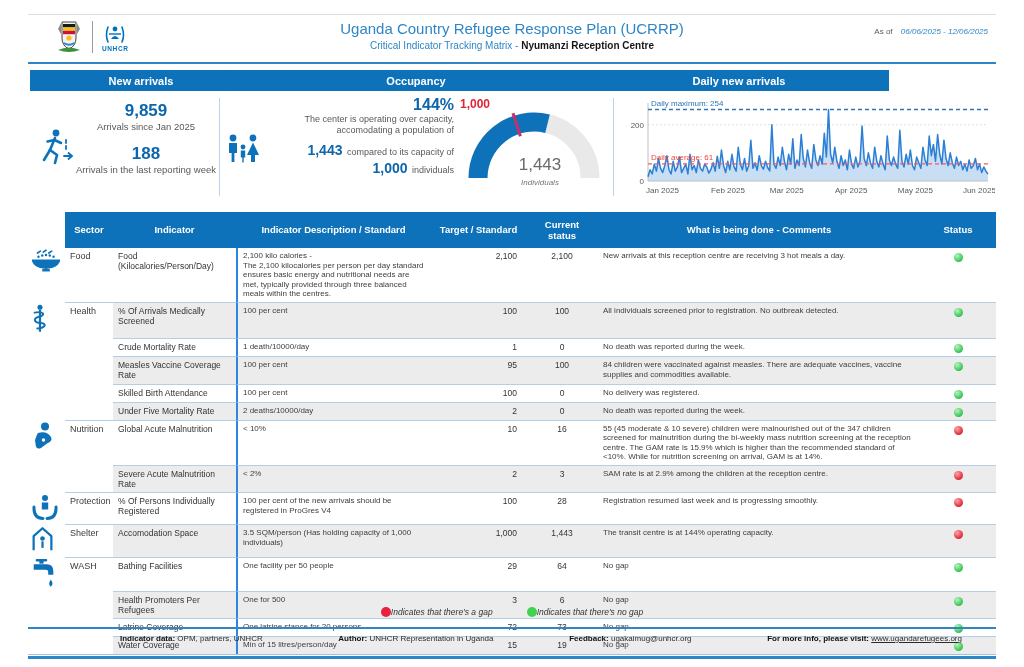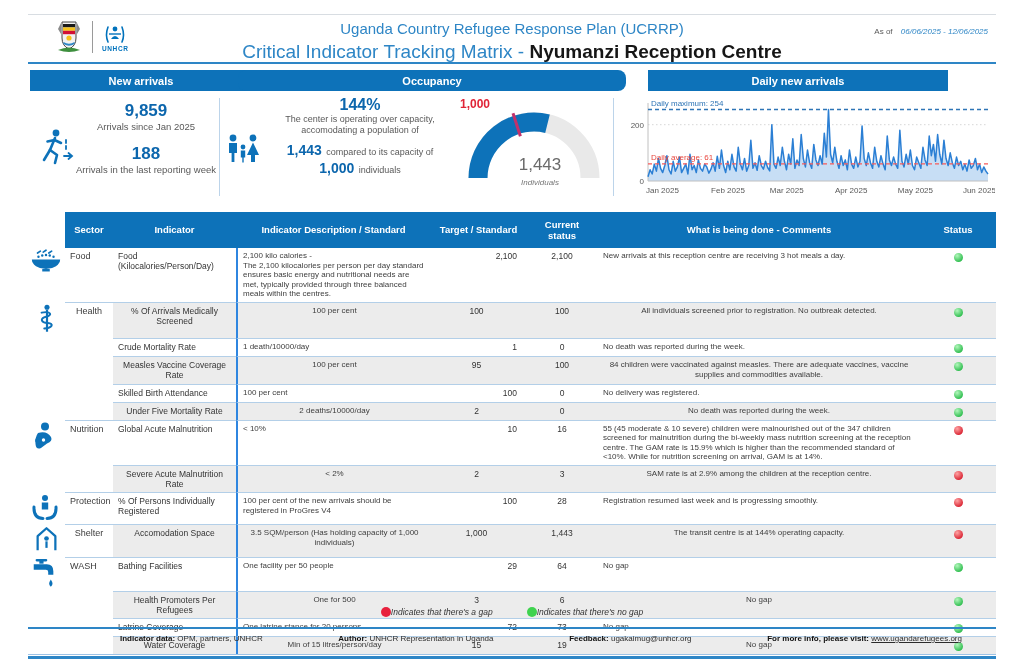--- a/index.html
+++ b/index.html
@@ -11,43 +11,43 @@
   .above-footer{top:627px;height:2px;background:#2e86c6;}
   .bottom-bar{top:656px;height:3px;background:#2e86c6;}
 
   
   .logos{position:absolute;left:55px;top:20px;display:flex;align-items:center;gap:9px;}
   .logo-sep{width:1px;height:32px;background:#9a9a9a;}
   .unhcr-wrap{display:flex;flex-direction:column;align-items:center;gap:1px;}
   .unhcr-text{font-size:6.5px;font-weight:bold;color:#0072bc;letter-spacing:.6px;}
   .titles{position:absolute;left:0;right:0;top:19px;text-align:center;}
   .title1{color:#2e86c6;font-size:15px;line-height:1.35;}
-  .title2{color:#2e86c6;font-size:19px;line-height:1.35;}
+  .title2{color:#2e86c6;font-size:10px;line-height:1.35;}
   .title2 b{color:#161616;}
   .asof{position:absolute;right:36px;top:27px;font-size:8px;color:#5a5a5a;}
   .asof .rng{color:#2e86c6;font-style:italic;margin-left:6px;}
 
   
   .pbar{position:absolute;top:70px;height:21px;background:#0d72b9;color:#fff;font-weight:bold;
         font-size:11px;display:flex;align-items:center;justify-content:center;}
-  .pbar1{left:30px;width:222px;} .pbar2{left:238px;width:388px;border-radius:8px;} .pbar3{left:648px;width:300px;}
+  .pbar1{left:30px;width:222px;} .pbar2{left:222px;width:388px;border-radius:8px;} .pbar3{left:589px;width:300px;}
   .vsep{position:absolute;top:98px;height:98px;width:1px;background:#bcd4ea;}
 
   
   .na{position:absolute;left:30px;top:96px;width:186px;height:104px;}
   .na .icon{position:absolute;left:6px;top:30px;}
   .na .vals{position:absolute;left:46px;right:0;top:4px;text-align:center;}
   .bignum{color:#0c66ad;font-weight:bold;font-size:17px;line-height:1.25;}
   .smallcap{color:#595959;font-size:9.5px;line-height:1.2;}
   .na .gap{height:10px;}
 
   
   .oc{position:absolute;left:222px;top:94px;width:232px;height:106px;}
   .oc .icon{position:absolute;left:2px;top:38px;}
-  .oc .vals{position:absolute;left:44px;right:0;top:2px;text-align:center;}
+  .oc .vals{position:absolute;left:44px;right:0;top:2px;text-align:right;}
   .oc .pct{color:#0c66ad;font-weight:bold;font-size:16px;}
   .oc .cap{color:#595959;font-size:9px;line-height:1.25;}
   .inlinenum{color:#0c66ad;font-weight:bold;font-size:14px;}
 
   .gauge{position:absolute;left:452px;top:92px;}
   .gauge .glabel{font-size:12px;font-weight:bold;fill:#e02437;}
   .gauge .gval{font-size:17px;fill:#6a6a6a;}
   .gauge .gunit{font-size:8px;font-style:italic;fill:#777;}
 
   
@@ -63,21 +63,21 @@
   .chart .axis{stroke:#c0c0c0;stroke-width:1;}
 
   
   .thead{position:absolute;left:65px;top:212px;width:931px;height:36px;background:#0d72b9;
          display:grid;grid-template-columns:48px 123px 195px 95px 72px 322px 76px;
          align-items:center;color:#fff;font-weight:bold;font-size:9.5px;text-align:center;}
   .thead>div{padding:0 4px;line-height:1.2;}
   .tbody{position:absolute;left:28px;top:248px;width:968px;border-bottom:1px solid #9dc3e6;}
   .trow{display:grid;grid-template-columns:37px 48px 123px 195px 95px 72px 322px 76px;}
   .tc{padding:3px 5px;font-size:8.5px;color:#333;line-height:1.2;border-top:1px solid #b3cfe8;background:#fff;}
-  .trow.alt .tc{background:#ececec;text-align:center;}
+  .trow.alt .tc{background:#ececec;}
   .trow .icol{border-top:none;background:#fff !important;padding:1px 2px;}
   .trow .sec{border-top:none;font-size:9px;color:#3c3c3c;background:#fff !important;}
   .trow.gstart .sec{border-top:1px solid #b3cfe8;}
   .trow:first-child .tc{border-top:none;}
   .des{border-left:2px solid #2f86e0;white-space:pre-line;font-size:8px;color:#3d3d3d;}
   .com{font-size:8px;color:#3d3d3d;}
   .tgt{text-align:right;padding-right:9px;}
   .cur{text-align:center;}
   .st{display:flex;justify-content:center;align-items:flex-start;padding-top:5px;}
   .dot{width:9px;height:9px;border-radius:50%;display:inline-block;}

